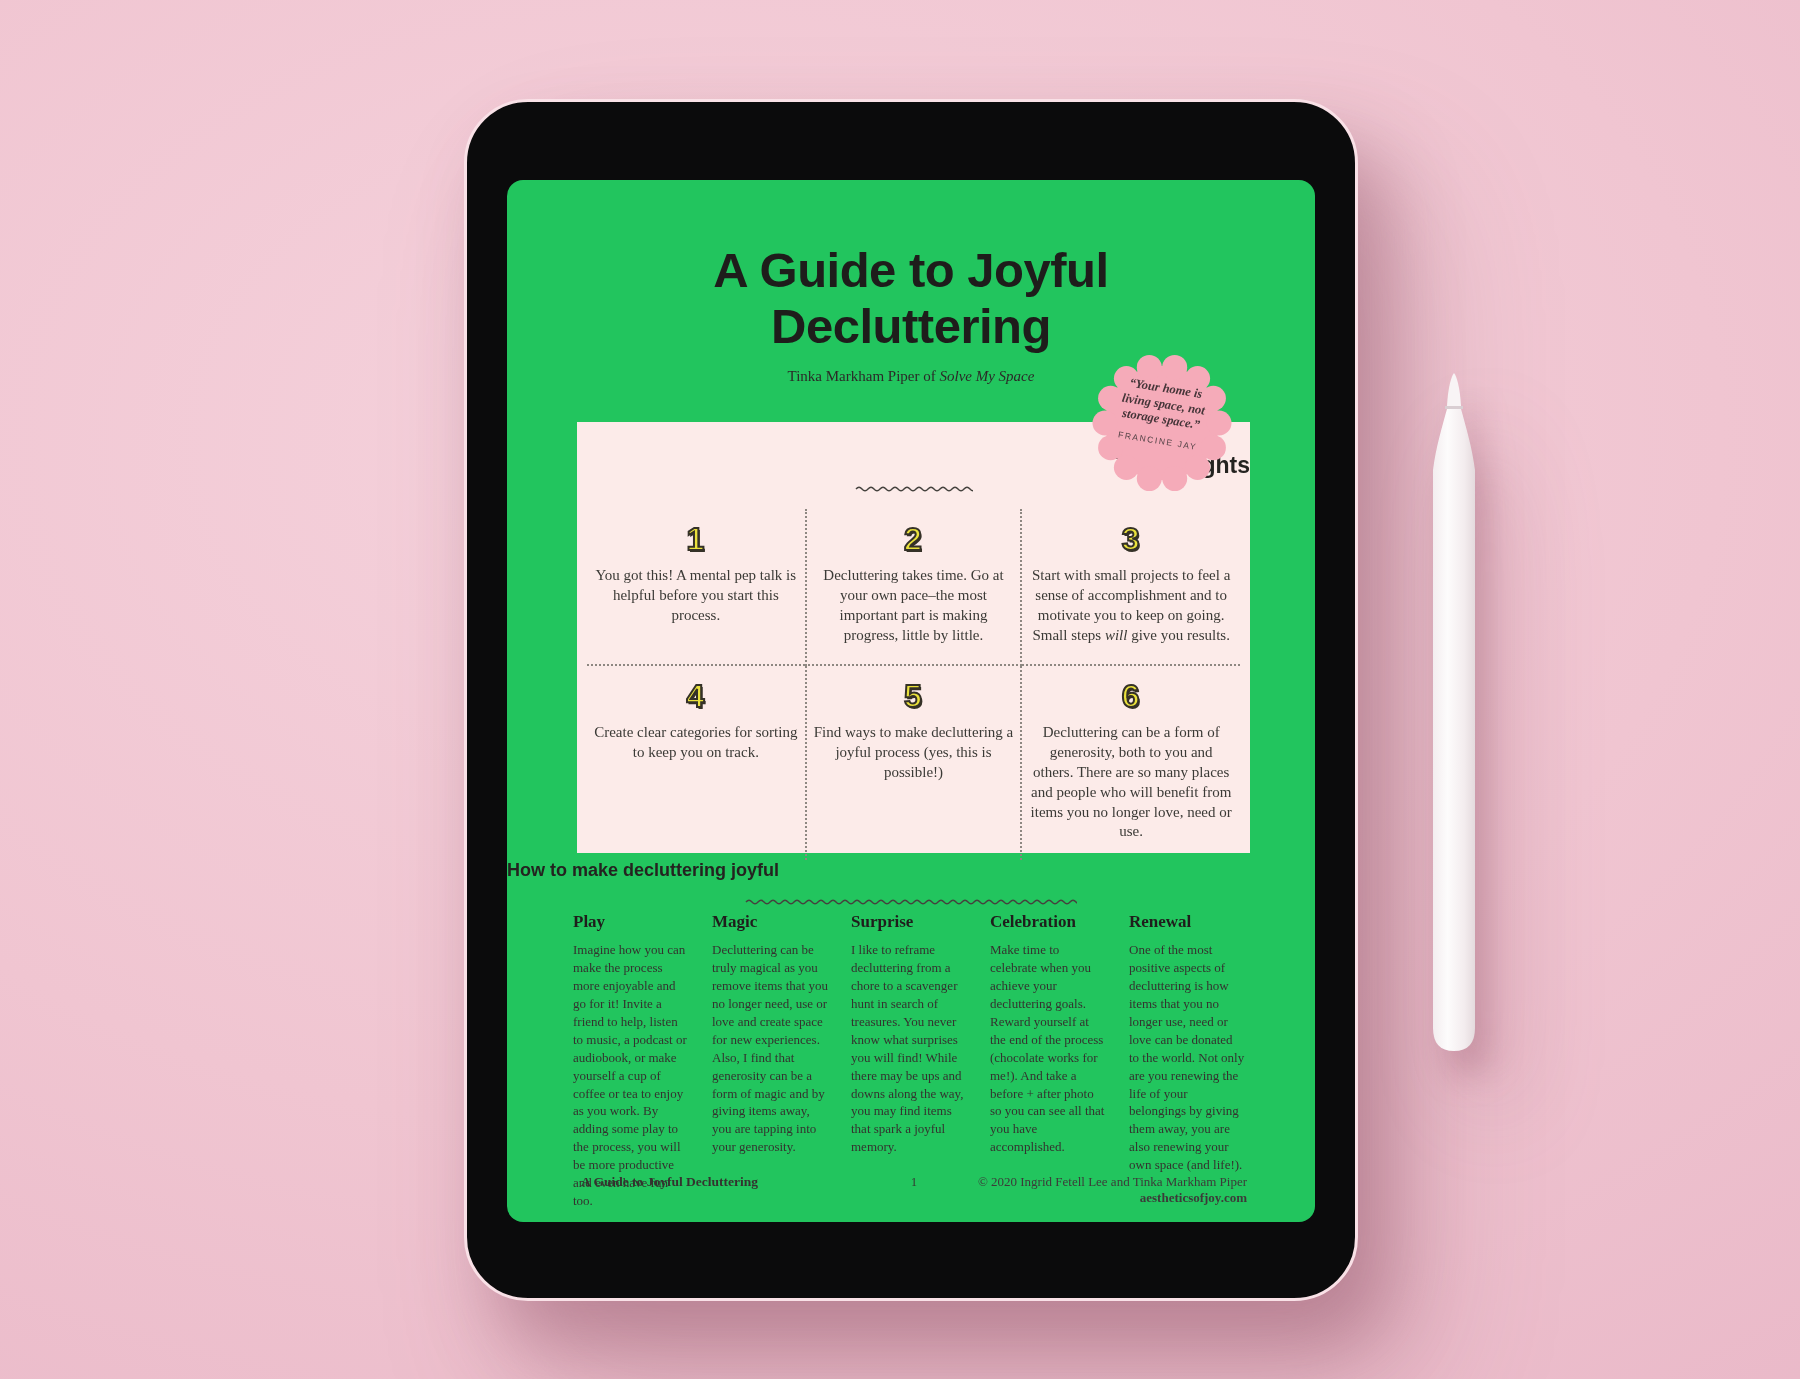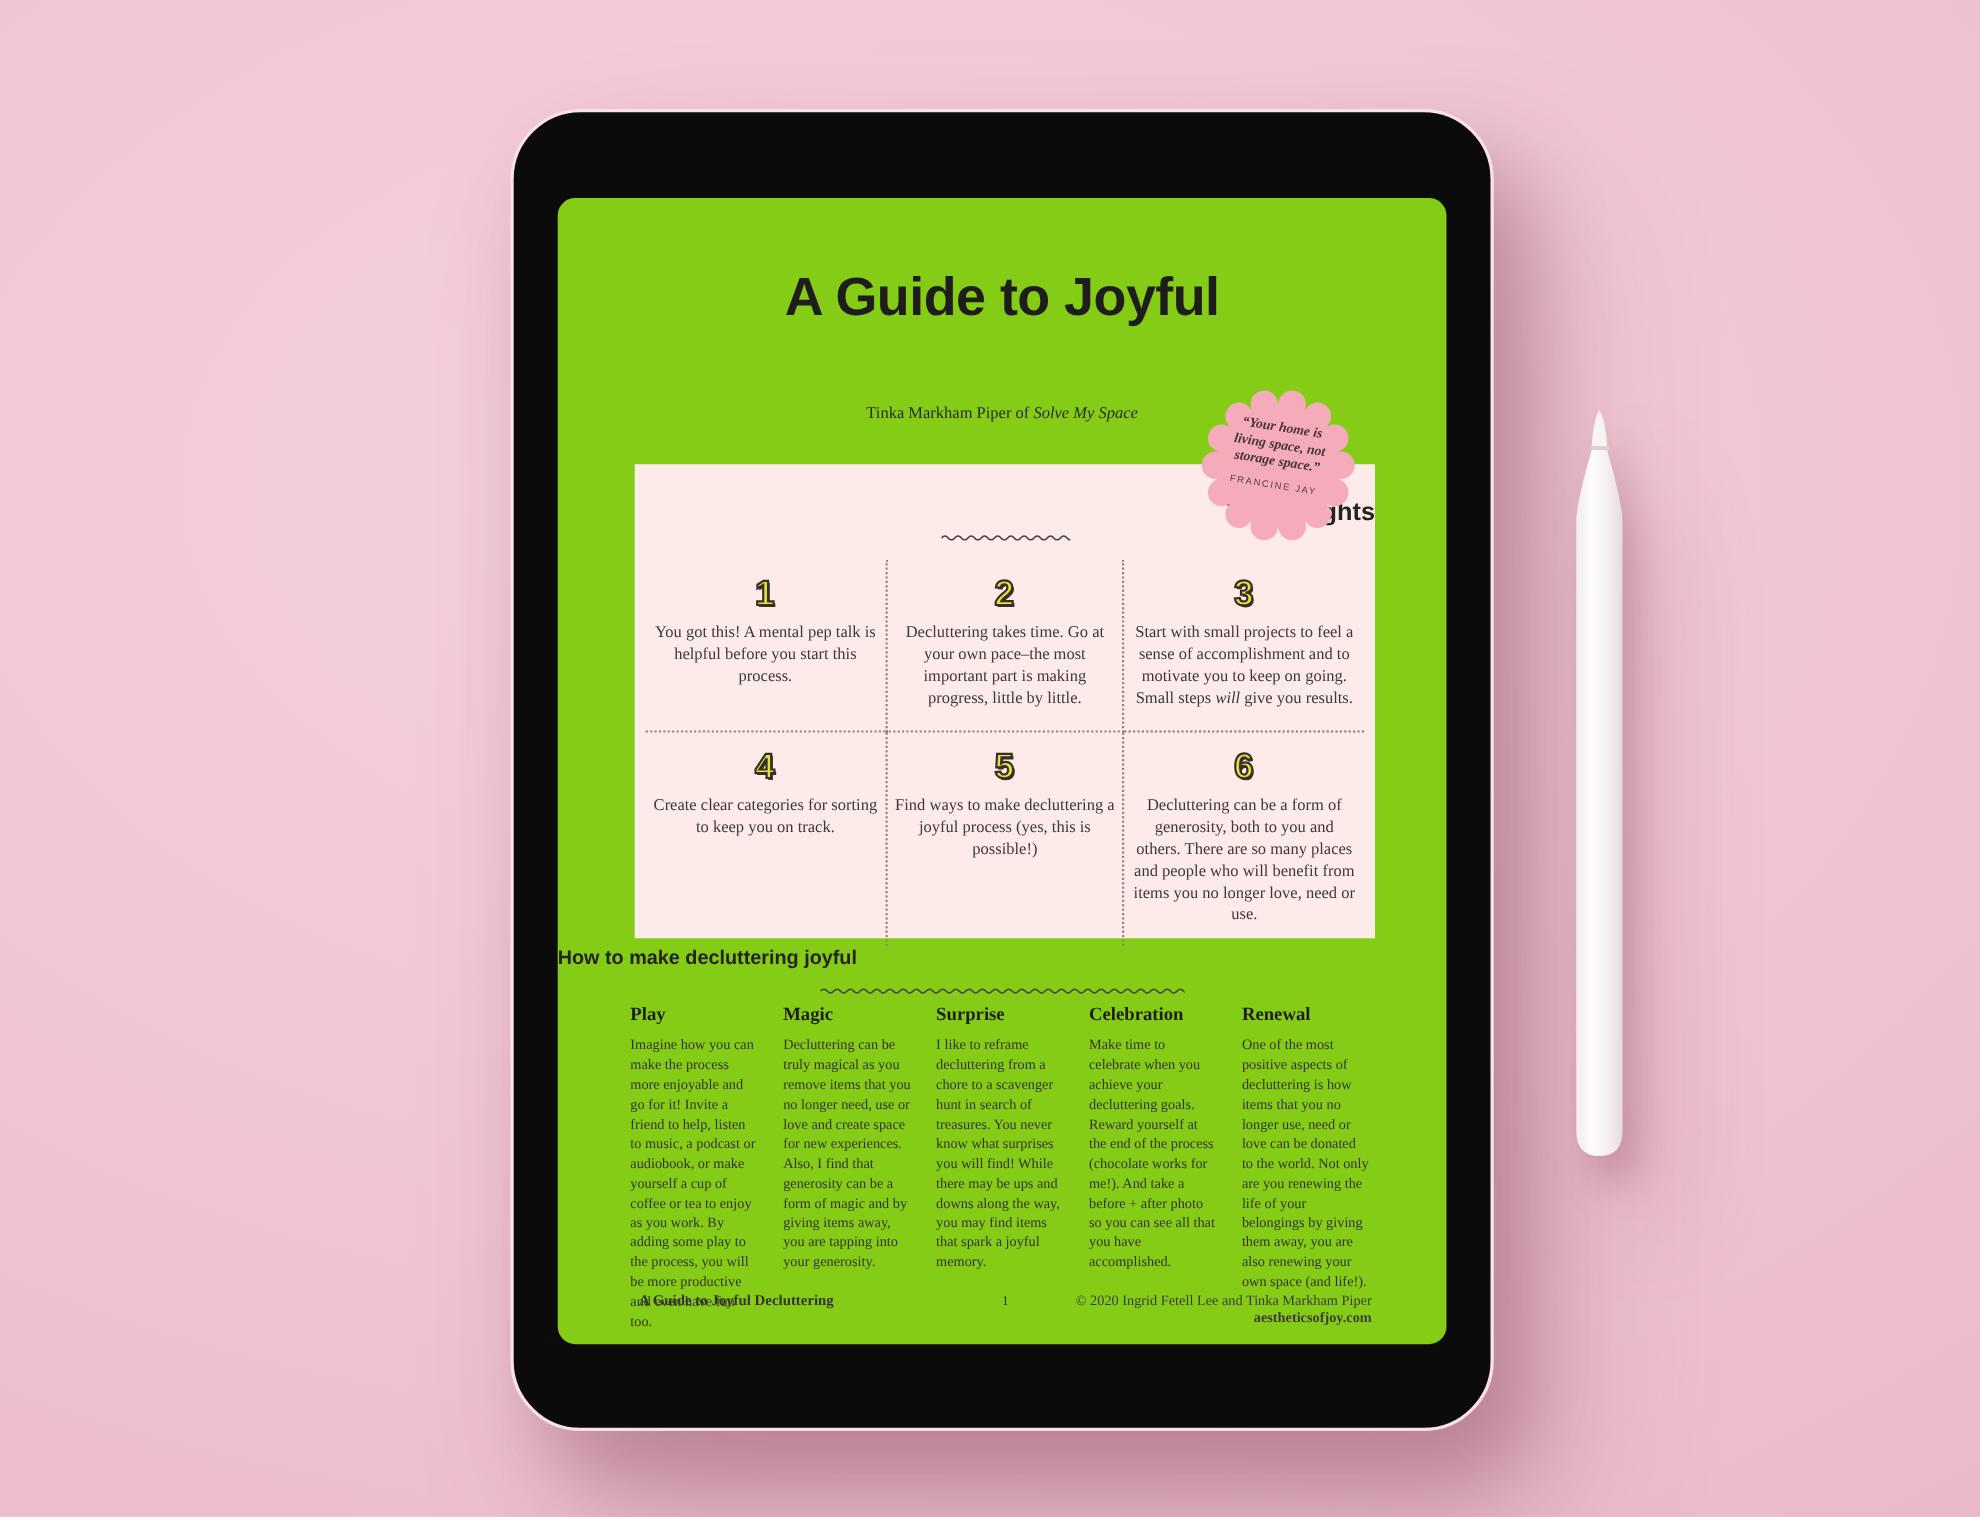--- a/index.html
+++ b/index.html
@@ -9,21 +9,21 @@
     font-family:"Liberation Sans", sans-serif;
     position:relative;
   }
   .ipad{
     position:absolute;left:464px;top:99px;width:888px;height:1196px;
     background:#0b0b0c;border:3px solid #f9e1e7;border-radius:64px;
     box-shadow:30px 45px 70px rgba(146,84,106,.42), 60px 85px 140px rgba(146,84,106,.26);
   }
   .screen{
     position:absolute;left:40px;right:40px;top:78px;bottom:76px;
-    background:#84cc16;border-radius:16px;overflow:hidden;
+    background:#22c55e;border-radius:16px;overflow:hidden;
   }
   
   .doc{position:absolute;inset:0;color:#22211f;}
   .title{
     position:absolute;top:62px;left:0;right:0;text-align:center;
     font-size:49px;line-height:56px;font-weight:800;letter-spacing:-.5px;color:#1e1d1b;
   }
   .byline{
     position:absolute;top:188px;left:0;right:0;text-align:center;
     font-family:"Liberation Serif", serif;font-size:15px;color:#2b2a28;
@@ -89,20 +89,21 @@
 </style>
 </head>
 <body>
 
 <div class="ipad">
   <div class="screen">
     <div class="doc">
 
       <div class="title">
         <div>A Guide to Joyful</div>
+        <div>Decluttering</div>
       </div>
 
       <div class="byline"><span>Tinka Markham Piper of </span><em>Solve My Space</em></div>
 
       <div class="badge">
         <svg width="144" height="144" viewBox="0 0 144 144">
           <g fill="#f5abb9">
             <circle cx="72" cy="72" r="57"></circle>
             <circle cx="129" cy="72" r="12.5"></circle>
               <circle cx="123.4" cy="96.7" r="12.5"></circle>

